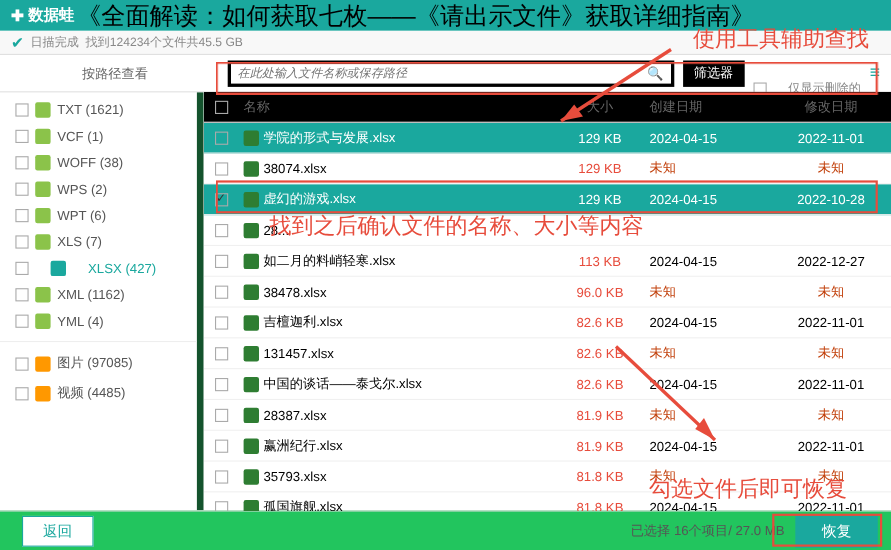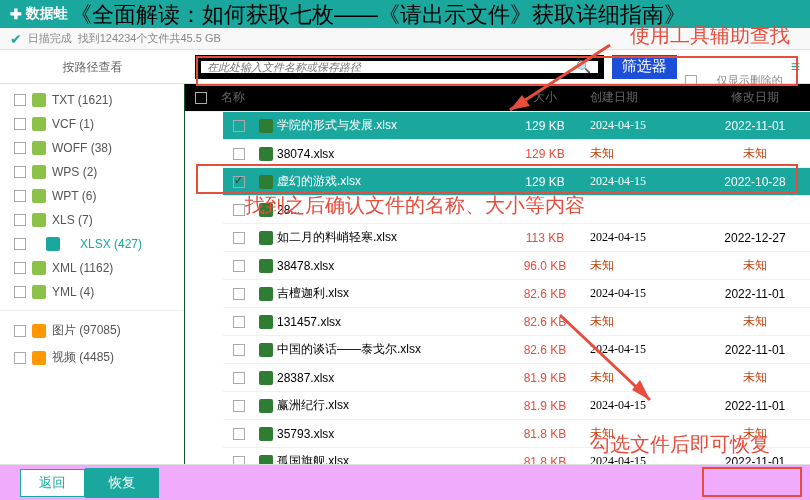--- a/index.html
+++ b/index.html
@@ -1,55 +1,55 @@
 <!DOCTYPE html>
 <html><head>
 <meta charset="utf-8">
 <style>
 * { margin:0; padding:0; box-sizing:border-box; font-family:"Microsoft YaHei",sans-serif; }
 body { width:810px; height:500px; background:#fff; overflow:hidden; position:relative; font-size:12px; }
 .topbar { height:28px; background:#1aa89e; display:flex; align-items:center; padding:0 10px; color:#fff; }
 .topbar .logo { font-size:14px; font-weight:bold; display:flex; align-items:center; gap:4px; }
 .subbar { height:22px; background:#f8f8f8; border-bottom:1px solid #e0e0e0; display:flex; align-items:center; padding:0 10px; gap:6px; color:#888; font-size:11px; }
 .subbar .check-icon { color:#1aa89e; font-size:14px; }
-.tabs { height:34px; border-bottom:1px solid #e0e0e0; display:flex; }
+.tabs { height:34px; border-bottom:1px solid #e0e0e0; display:flex;padding-left:12px; }
 .sidebar-tabs { width:185px; display:flex; }
 .sidebar-tabs .tab { flex:1; line-height:34px; text-align:center; color:#666; cursor:pointer; }
 .sidebar-tabs .tab.active { color:#1aa89e; border-bottom:2px solid #1aa89e; }
 .toolbar { flex:1; display:flex; align-items:center; padding:0 10px; gap:8px; }
-.search-box { flex:1; height:24px; border:6px solid #000000; display:flex; align-items:center; padding:0 6px; }
+.search-box { flex:1; height:24px; border:3px solid #000000; display:flex; align-items:center; padding:0 6px; }
 .search-box input { flex:1; border:none; outline:none; font-size:11px; color:#aaa; font-style:italic; }
 .search-box .search-btn { color:#888; cursor:pointer; }
-.filter-btn { height:24px; padding:0 10px; background:#1d4ed8; color:#fff; border:none; cursor:pointer; font-size:15px; }
+.filter-btn { height:24px; padding:0 10px; background:#000000; color:#fff; border:none; cursor:pointer; font-size:12px; }
 .del-check { display:flex; align-items:center; gap:20px; color:#888; font-size:11px;margin-top:28px; }
 .del-check .box { width:12px; height:12px; border:1px solid #aaa; }
 .menu-icon { margin-left:auto; color:#1aa89e; font-size:16px; cursor:pointer; }
 .main { display:flex; height:380px; }
-.sidebar { width:185px; border-right:1px solid #14532d; overflow-y:auto; padding:4px 0; }
+.sidebar { width:185px; border-right:6px solid #14532d; overflow-y:auto; padding:4px 0; }
 .side-item { display:flex; align-items:center; padding:5px 14px; gap:6px; color:#555; cursor:pointer; }
 .side-item.active { color:#1aa89e;gap:20px; }
 .side-item .cb { width:12px; height:12px; border:1px solid #aaa; flex-shrink:0; }
 .side-item .ficon { width:14px; height:14px; background:#8bc34a; border-radius:2px; flex-shrink:0; }
 .side-item.active .ficon { background:#1aa89e; }
 .content { flex:1; overflow-y:auto; position:relative; }
 .thead { display:flex; height:28px; align-items:center; border-bottom:1px solid #eee; color:#666; position:sticky; top:0; background:#000000; }
 .thead .cb, .row .cb { width:12px; height:12px; border:1px solid #aaa; margin:0 10px; flex-shrink:0; position:relative; }
 .row .cb.checked::after { content:"✓"; position:absolute; top:-3px; left:0; font-size:11px; color:#333; }
 .col-name { flex:1; padding-left:4px; }
 .col-size { width:90px;text-align:center; }
-.col-create { width:110px;font-family:Liberation Serif, serif; }
+.col-create { width:110px; }
 .col-modify { width:110px; text-align:center; }
-.row { display:flex; height:28px; align-items:center; border-bottom:1px solid #f0f0f0;margin-left:38px; }
+.row { display:flex; height:28px; align-items:center; border-bottom:1px solid #f0f0f0; }
 .row.selected { background:#1aa89e; color:#fff; }
 .row .col-name { display:flex; align-items:center; gap:4px; }
 .row .xicon { width:14px; height:14px; background:#2e7d32; border-radius:2px; flex-shrink:0; }
 .row .col-size { color:#e74c3c; }
 .row.selected .col-size { color:#fff; }
 .row .unknown { color:#c2410c; }
-.footer { position:absolute; bottom:0; left:0; right:0; height:36px; border-top:1px solid #e0e0e0; display:flex; align-items:center; background:#f0abfc; }
+.footer { position:absolute; bottom:0; left:0; right:0; height:36px; border-top:1px solid #e0e0e0; display:flex; align-items:center; background:#22c55e; }
 .back-btn { margin-left:20px; padding:4px 18px; border:1px solid #1aa89e; color:#1aa89e; background:#fff; cursor:pointer; }
 .footer .status { margin-left:auto; color:#555; padding:0 10px; }
 .recover-btn { margin-right:12px; padding:6px 24px; background:#1aa89e; color:#fff; border:none; cursor:pointer; }
 .anno { position:absolute; color:#e74c3c; font-size:20px; font-weight:500; pointer-events:none; z-index:50; }
 .anno.title { color:#000; font-size:22px; top:0; left:70px; }
 .red-box { position:absolute; border:2px solid #e74c3c; pointer-events:none; z-index:40; }
 .arrow { position:absolute; z-index:45; pointer-events:none; }
 </style>
 </head>
 <body>
@@ -244,20 +244,21 @@
           <span class="col-size">81.8 KB</span>
           <span class="col-create ">2024-04-15</span>
           <span class="col-modify ">2022-11-01</span>
         </div>
       </div>
   </div>
 </div>
 
 <div class="footer">
   <button class="back-btn">返回</button>
+  <span class="status">已选择 16个项目/ 27.0 MB</span>
   <button class="recover-btn">恢复</button>
 </div>
 
 <div class="anno title">《全面解读：如何获取七枚——《请出示文件》获取详细指南》</div>
 <div class="anno" style="top:22px;right:20px">使用工具辅助查找</div>
 <div class="anno" style="top:192px;left:245px">找到之后确认文件的名称、大小等内容</div>
 <div class="anno" style="bottom:42px;right:40px">勾选文件后即可恢复</div>
 <div class="red-box" style="top:56px;left:196px;width:602px;height:30px"></div>
 <div class="red-box" style="top:164px;left:196px;width:602px;height:30px"></div>
 <div class="red-box" style="bottom:3px;right:8px;width:100px;height:30px"></div>

